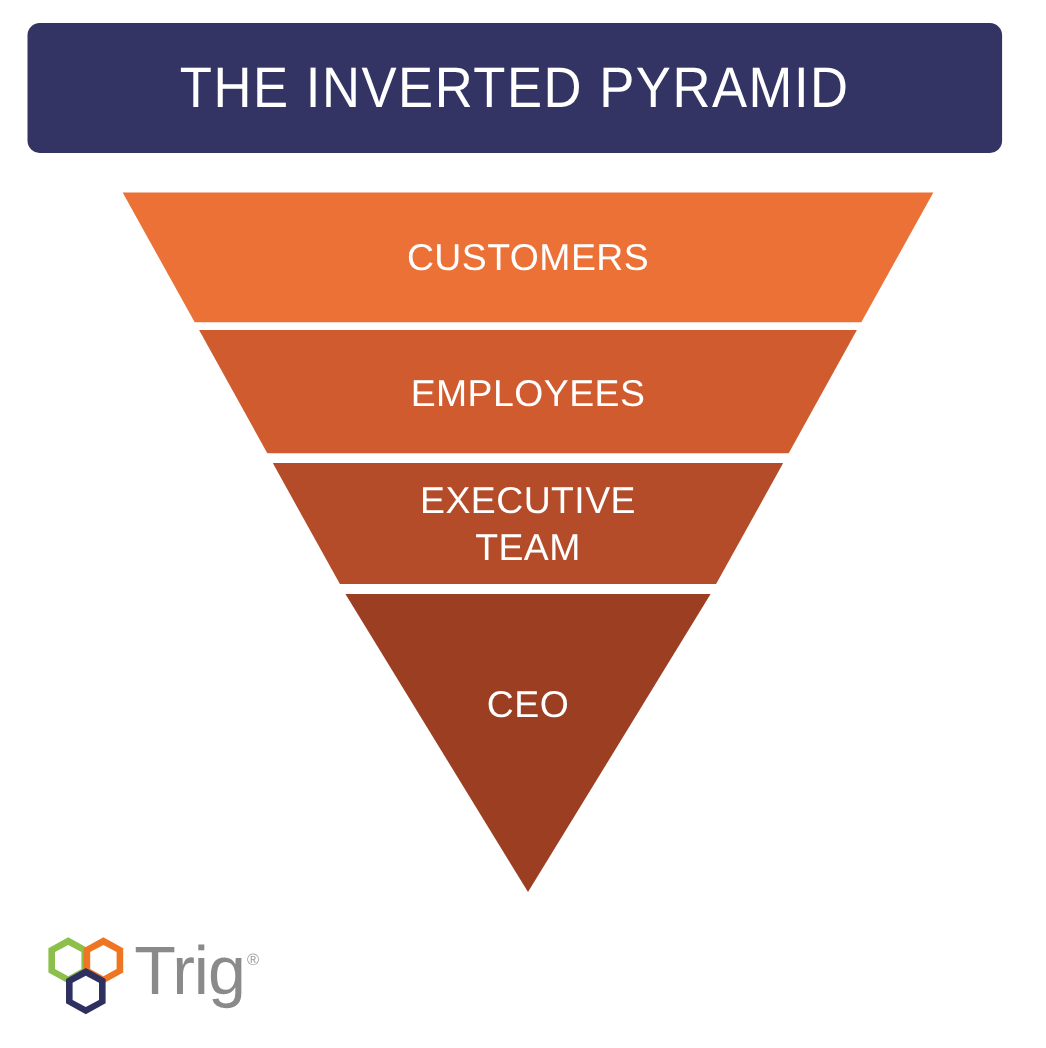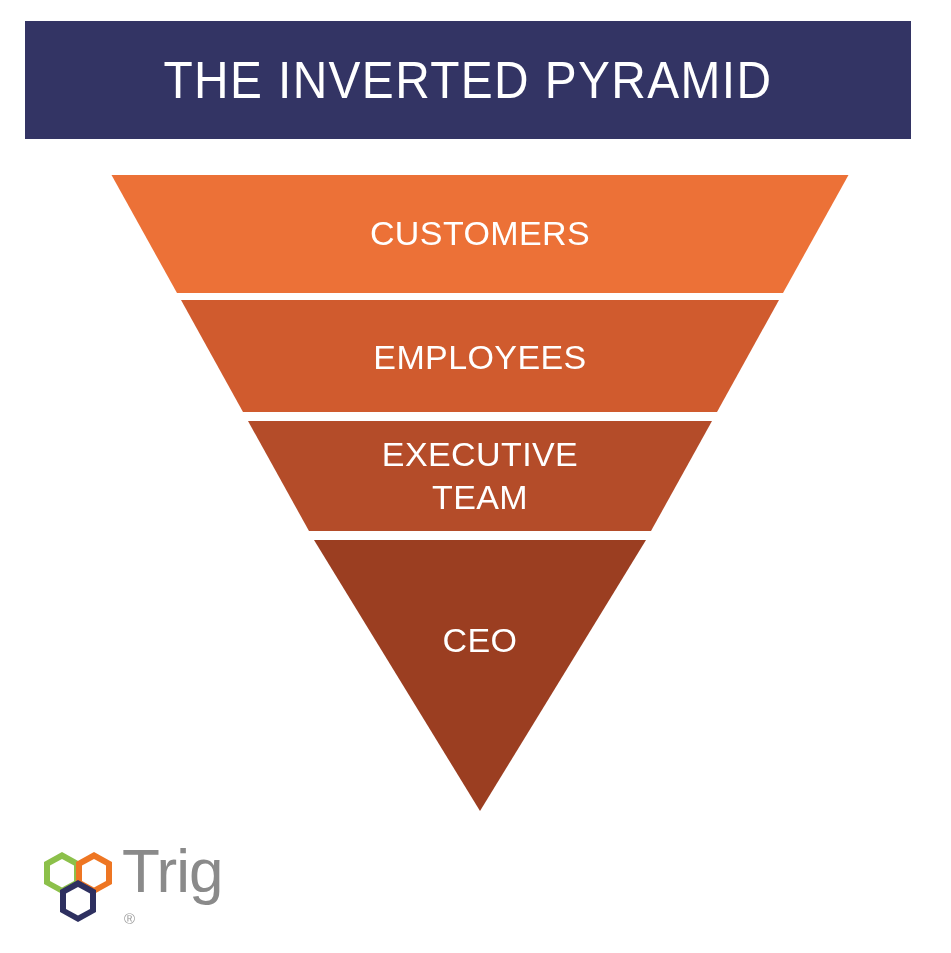--- a/index.html
+++ b/index.html
@@ -25,20 +25,21 @@
   .title-bar {
     position: absolute;
     left: 25px;
     top: 21px;
     width: 886px;
     height: 118px;
     background: #333464;
     display: flex;
     align-items: center;
     justify-content: center;
+    border-radius: 11px;
   }
   .title-text {
     color: #ffffff;
     font-size: 52px;
     line-height: 1;
     letter-spacing: 1.5px;
     font-weight: 400;
     text-transform: uppercase;
     transform: scaleX(0.92);
     transform-origin: center center;
@@ -73,21 +74,20 @@
     height: 82px;
     display: flex;
     align-items: center;
   }
   .logo-mark { width: 76px; height: 80px; flex: none; }
   .logo-word {
     margin-left: 6px;
     position: relative;
     display: flex;
     align-items: flex-start;
-    flex-direction: column;
   }
   .logo-word-text {
     color: #8a8a8a;
     font-size: 62px;
     line-height: 0.95;
     font-weight: 400;
     letter-spacing: -1px;
   }
   .logo-reg {
     color: #9d9d9d;

